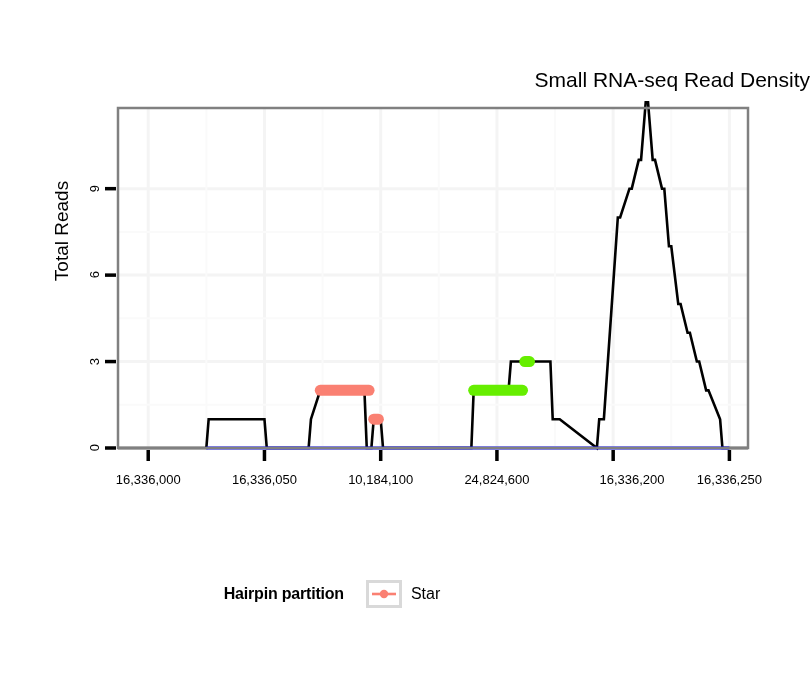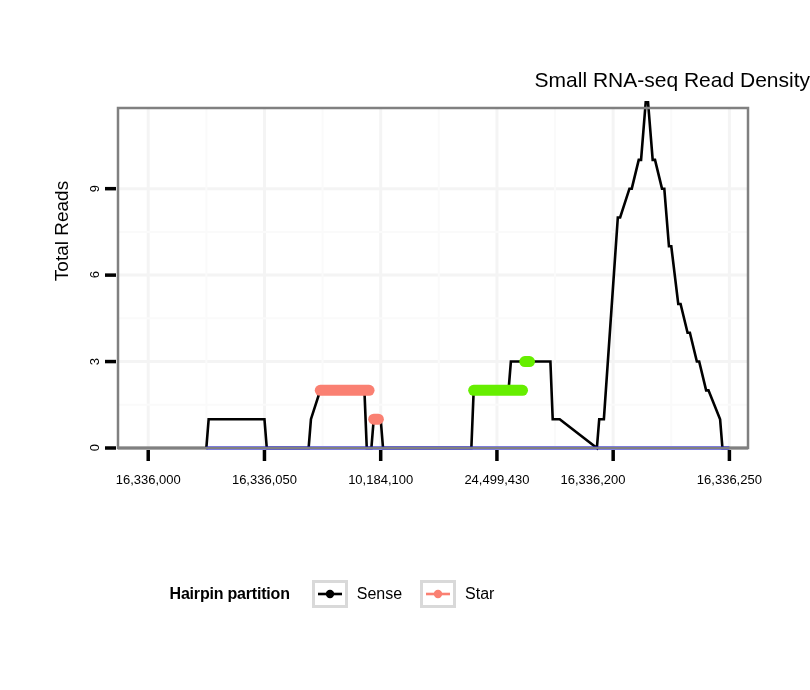--- a/index.html
+++ b/index.html
@@ -173,37 +173,28 @@
   <div id="ytick-labels">
       <div class="ytick-label" style="left: 82px; top: 440px;">0</div>
       <div class="ytick-label" style="left: 82px; top: 353.559px;">3</div>
       <div class="ytick-label" style="left: 82px; top: 267.119px;">6</div>
       <div class="ytick-label" style="left: 82px; top: 180.678px;">9</div>
     </div>
   <div id="xtick-labels">
       <div class="xtick-label" style="left: 93.2214px;">16,336,000</div>
       <div class="xtick-label" style="left: 209.458px;">16,336,050</div>
       <div class="xtick-label" style="left: 325.694px;">10,184,100</div>
-      <div class="xtick-label" style="left: 441.93px;">24,499,430</div>
-      <div class="xtick-label" style="left: 538px;">16,336,200</div>
+      <div class="xtick-label" style="left: 441.93px;">24,824,600</div>
+      <div class="xtick-label" style="left: 577px;">16,336,200</div>
       <div class="xtick-label" style="left: 674.402px;">16,336,250</div>
     </div>
 
   <div class="legend">
     <div class="legend-title">Hairpin partition</div>
     <div id="legend-items" style="display:flex;align-items:center;">
-        <div class="legend-item">
-          <div class="legend-key">
-            <svg width="26" height="18">
-              <line x1="1" y1="9" x2="25" y2="9" stroke="#000000" stroke-width="2.6"></line>
-              <circle cx="13" cy="9" r="4.2" fill="#000000"></circle>
-            </svg>
-          </div>
-          <div class="legend-label">Sense</div>
-        </div>
         <div class="legend-item">
           <div class="legend-key">
             <svg width="26" height="18">
               <line x1="1" y1="9" x2="25" y2="9" stroke="#fa8072" stroke-width="2.6"></line>
               <circle cx="13" cy="9" r="4.2" fill="#fa8072"></circle>
             </svg>
           </div>
           <div class="legend-label">Star</div>
         </div>
       </div>

